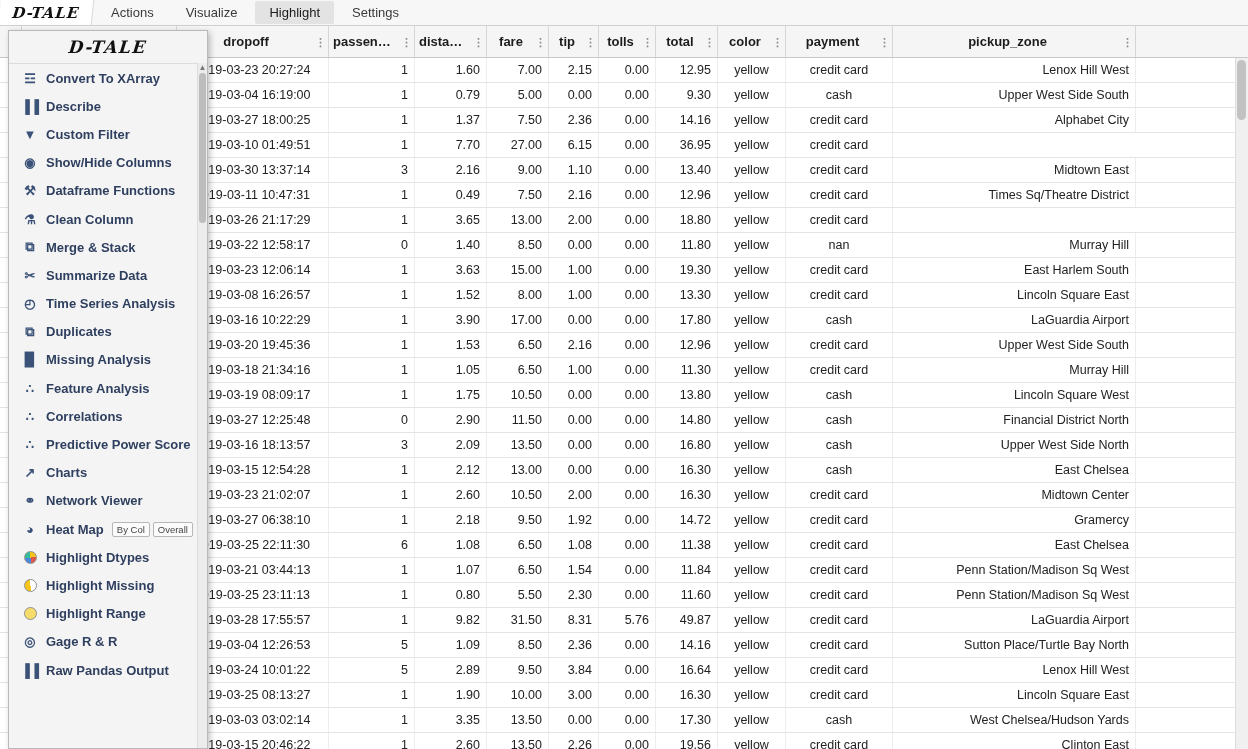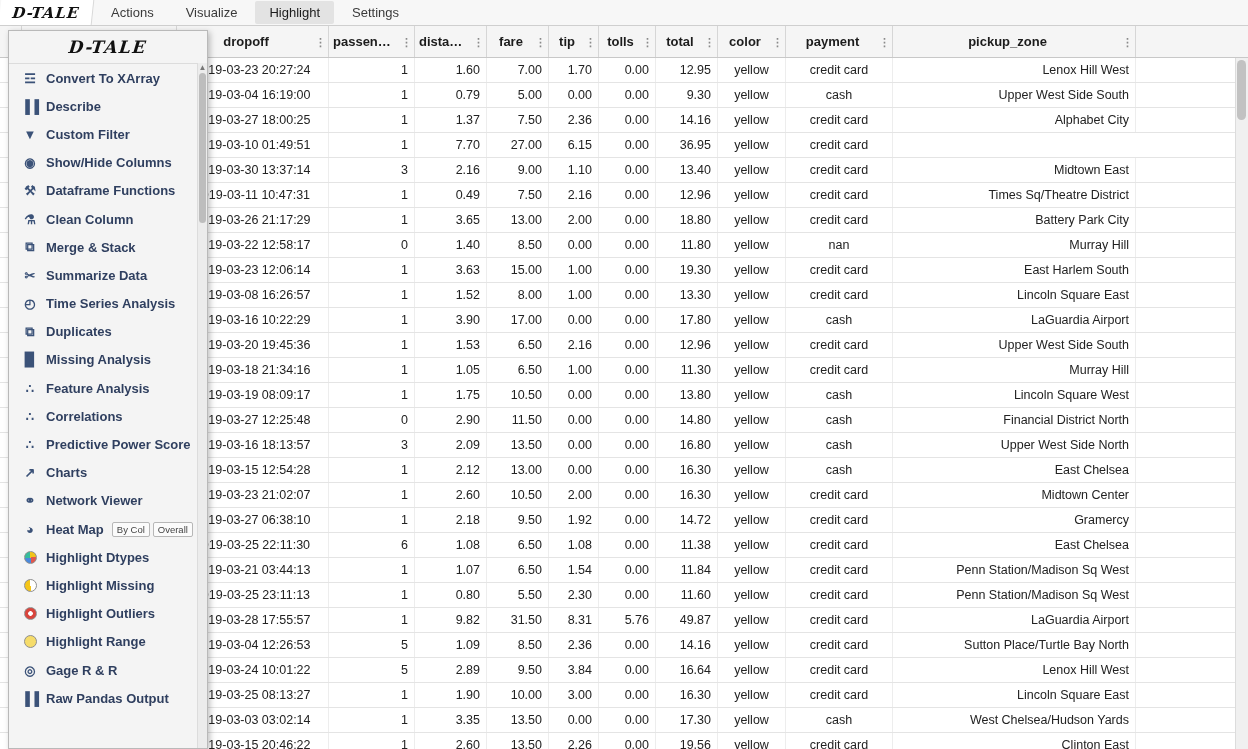--- a/index.html
+++ b/index.html
@@ -339,21 +339,21 @@
     </div>
 
   <div class="grid-body" id="grid-body">
       <div class="row">
         <div class="cell ctr" style="width: 22px; flex: 0 0 22px;"></div>
         <div class="cell right" style="width: 155px; flex: 0 0 155px;">…:21:09</div>
         <div class="cell ctr" style="width: 152px; flex: 0 0 152px;">2019-03-23 20:27:24</div>
         <div class="cell right" style="width: 86px; flex: 0 0 86px;">1</div>
         <div class="cell right" style="width: 72px; flex: 0 0 72px;">1.60</div>
         <div class="cell right" style="width: 62px; flex: 0 0 62px;">7.00</div>
-        <div class="cell right" style="width: 50px; flex: 0 0 50px;">1.70</div>
+        <div class="cell right" style="width: 50px; flex: 0 0 50px;">2.15</div>
         <div class="cell right" style="width: 57px; flex: 0 0 57px;">0.00</div>
         <div class="cell right" style="width: 62px; flex: 0 0 62px;">12.95</div>
         <div class="cell ctr" style="width: 68px; flex: 0 0 68px;">yellow</div>
         <div class="cell ctr" style="width: 107px; flex: 0 0 107px;">credit card</div>
         <div class="cell right" style="width: 243px; flex: 0 0 243px;">Lenox Hill West</div>
       </div>
       <div class="row">
         <div class="cell ctr" style="width: 22px; flex: 0 0 22px;"></div>
         <div class="cell right" style="width: 155px; flex: 0 0 155px;">…:11:55</div>
         <div class="cell ctr" style="width: 152px; flex: 0 0 152px;">2019-03-04 16:19:00</div>
@@ -427,21 +427,20 @@
         <div class="cell right" style="width: 155px; flex: 0 0 155px;">…:07:31</div>
         <div class="cell ctr" style="width: 152px; flex: 0 0 152px;">2019-03-26 21:17:29</div>
         <div class="cell right" style="width: 86px; flex: 0 0 86px;">1</div>
         <div class="cell right" style="width: 72px; flex: 0 0 72px;">3.65</div>
         <div class="cell right" style="width: 62px; flex: 0 0 62px;">13.00</div>
         <div class="cell right" style="width: 50px; flex: 0 0 50px;">2.00</div>
         <div class="cell right" style="width: 57px; flex: 0 0 57px;">0.00</div>
         <div class="cell right" style="width: 62px; flex: 0 0 62px;">18.80</div>
         <div class="cell ctr" style="width: 68px; flex: 0 0 68px;">yellow</div>
         <div class="cell ctr" style="width: 107px; flex: 0 0 107px;">credit card</div>
-        <div class="cell right" style="width: 243px; flex: 0 0 243px;">Battery Park City</div>
       </div>
       <div class="row">
         <div class="cell ctr" style="width: 22px; flex: 0 0 22px;"></div>
         <div class="cell right" style="width: 155px; flex: 0 0 155px;">…:47:13</div>
         <div class="cell ctr" style="width: 152px; flex: 0 0 152px;">2019-03-22 12:58:17</div>
         <div class="cell right" style="width: 86px; flex: 0 0 86px;">0</div>
         <div class="cell right" style="width: 72px; flex: 0 0 72px;">1.40</div>
         <div class="cell right" style="width: 62px; flex: 0 0 62px;">8.50</div>
         <div class="cell right" style="width: 50px; flex: 0 0 50px;">0.00</div>
         <div class="cell right" style="width: 57px; flex: 0 0 57px;">0.00</div>
@@ -816,26 +815,20 @@
           <span class="lbl">Highlight Dtypes</span>
         </div>
         <div class="pitem">
           <span class="ico">
             <span class="circ missing"></span>
           </span>
           <span class="lbl">Highlight Missing</span>
         </div>
         <div class="pitem">
           <span class="ico">
-            <span class="circ outlier"></span>
-          </span>
-          <span class="lbl">Highlight Outliers</span>
-        </div>
-        <div class="pitem">
-          <span class="ico">
             <span class="circ range"></span>
           </span>
           <span class="lbl">Highlight Range</span>
         </div>
         <div class="pitem">
           <span class="ico">◎</span>
           <span class="lbl">Gage R &amp; R</span>
         </div>
         <div class="pitem">
           <span class="ico">▐▐</span>

